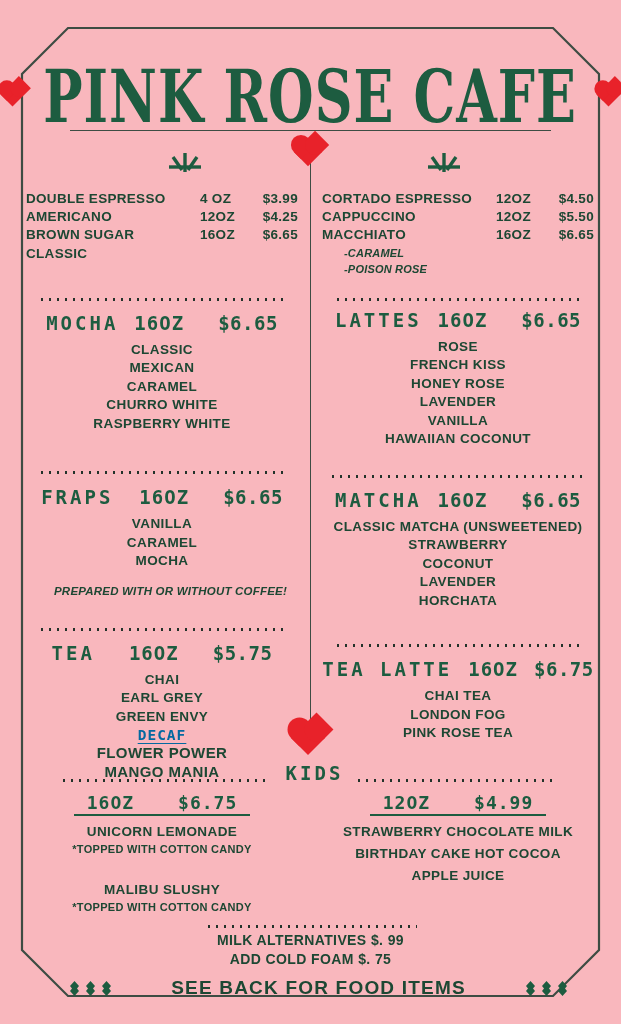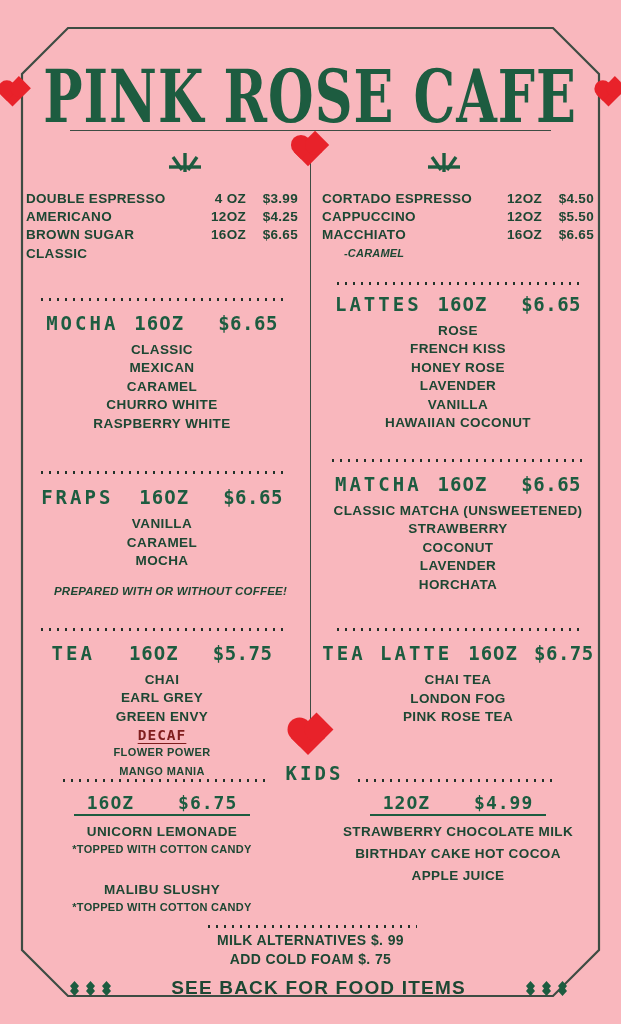--- a/index.html
+++ b/index.html
@@ -140,21 +140,21 @@
   .esp-row {
     display: flex;
     align-items: baseline;
     font-size: 13.5px;
     font-weight: 700;
     letter-spacing: 0.3px;
     line-height: 18.2px;
     white-space: nowrap;
   }
   .esp-name { flex: 1 1 auto; }
-  .esp-size { width: 46px; text-align: right; }
+  .esp-size { width: 46px; }
   .esp-price { width: 52px; text-align: right; }
   .esp-sub {
     font-size: 11px;
     font-weight: 700;
     font-style: italic;
     letter-spacing: 0.2px;
     line-height: 16px;
     padding-left: 22px;
   }
 
@@ -210,27 +210,27 @@
     position: absolute;
     left: 26px;
     width: 272px;
     top: 727px;
     text-align: center;
   }
   .decaf-title {
     font-family: "DejaVu Sans Mono", monospace;
     font-size: 14.5px;
     font-weight: 700;
-    color: #7f1d1d;
+    color: #0369a1;
     letter-spacing: 1px;
     text-decoration: underline;
     text-underline-offset: 3px;
   }
   .decaf-item {
-    font-size: 11px;
+    font-size: 15px;
     font-weight: 700;
     letter-spacing: 0.4px;
     line-height: 19px;
   }
 
   
   .kids-dots-l, .kids-dots-r {
     position: absolute;
     top: 770px;
     height: 12px;
@@ -461,20 +461,21 @@
         <span class="esp-name">CAPPUCCINO</span>
         <span class="esp-size">12OZ</span>
         <span class="esp-price">$5.50</span>
       </div>
       <div class="esp-row">
         <span class="esp-name">MACCHIATO</span>
         <span class="esp-size">16OZ</span>
         <span class="esp-price">$6.65</span>
       </div>
       <div class="esp-sub">-CARAMEL</div>
+      <div class="esp-sub">-POISON ROSE</div>
     </div>
 
     <div class="dots" style="width:248px; margin-top:10px;"></div>
 
     <div style="margin-top:8px;">
       <div class="sec-head">
         <span class="sh-name">LATTES</span>
         <span class="gap-sm"></span>
         <span class="sh-size">16OZ</span>
         <span class="gap-lg"></span>

